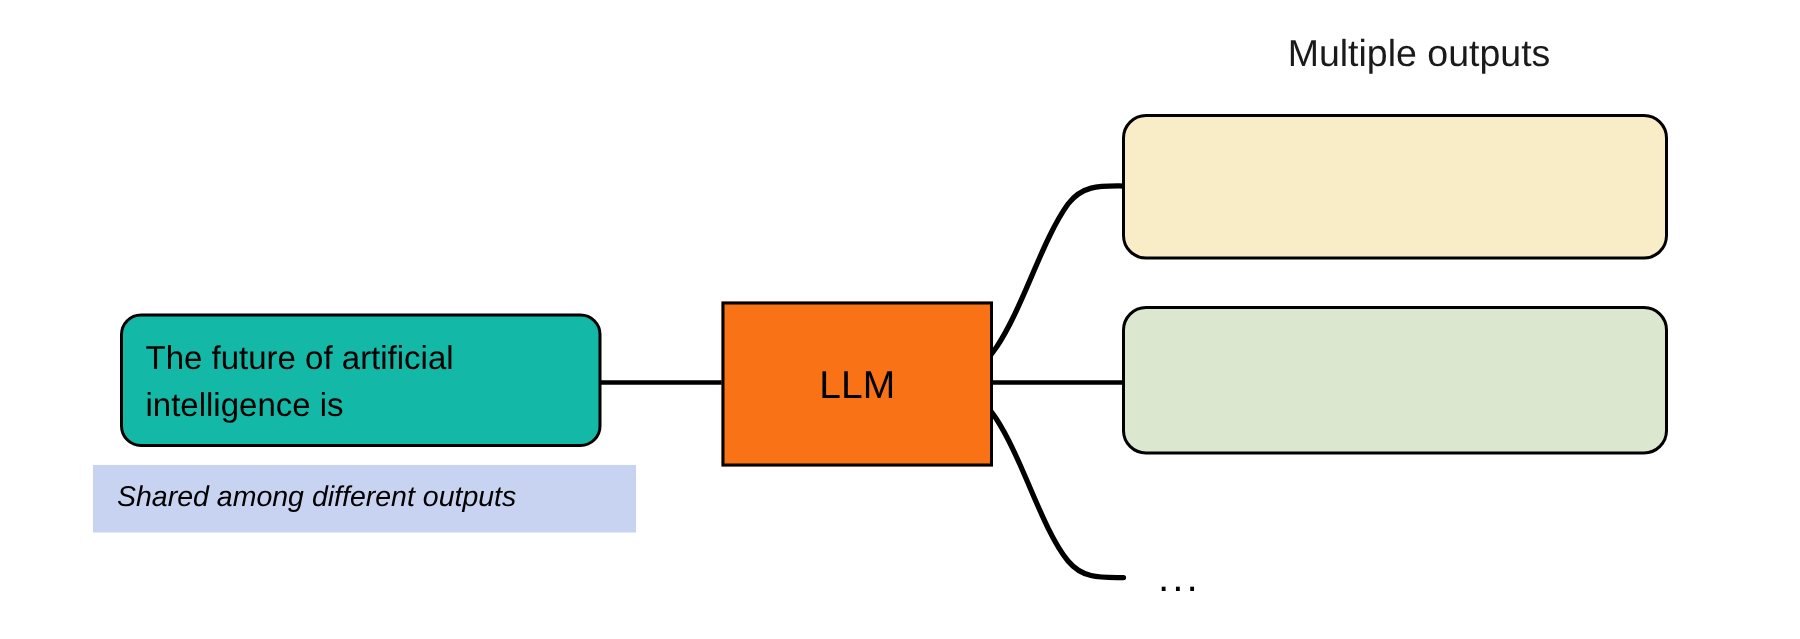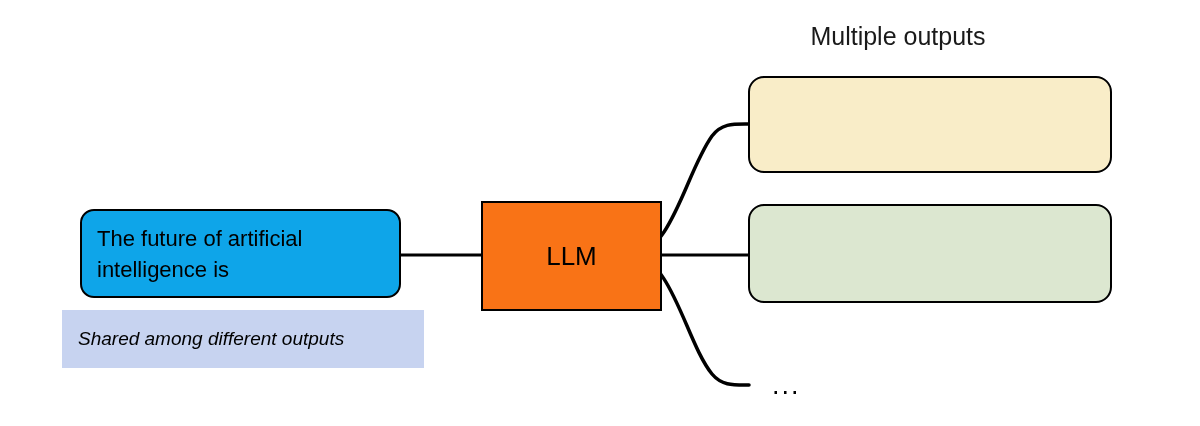--- a/index.html
+++ b/index.html
@@ -53,21 +53,21 @@
     text-align: center;
   }
 
   
   #prompt-box {
     left: 80px;
     top: 209px;
     width: 321px;
     height: 89px;
     border-radius: 14px;
-    background: #0ea5e9;
+    background: #14b8a6;
     display: flex;
     align-items: center;
   }
   #prompt-text {
     padding: 0 14px 0 15px;
     font-size: 22px;
     line-height: 31px;
     color: #000;
   }
   #prompt-caption {
@@ -75,21 +75,21 @@
     top: 163px;
     width: 321px;
   }
 
   
   #shared-note {
     position: absolute;
     left: 62px;
     top: 310px;
     width: 362px;
-    height: 58px;
+    height: 45px;
     background: #c7d3f0;
     z-index: 2;
     display: flex;
     align-items: center;
   }
   #shared-note-text {
     padding-left: 16px;
     font-size: 19px;
     font-style: italic;
     line-height: 1.1;
@@ -124,21 +124,21 @@
     top: 76px;
     height: 97px;
     background: #f9edc8;
   }
   #output-box-2 {
     top: 204px;
     height: 99px;
     background: #dce7d0;
   }
   #outputs-caption {
-    left: 716px;
+    left: 764px;
     top: 24px;
     width: 364px;
   }
 
   
   #more-outputs-ellipsis {
     position: absolute;
     left: 772px;
     top: 372px;
     z-index: 3;

